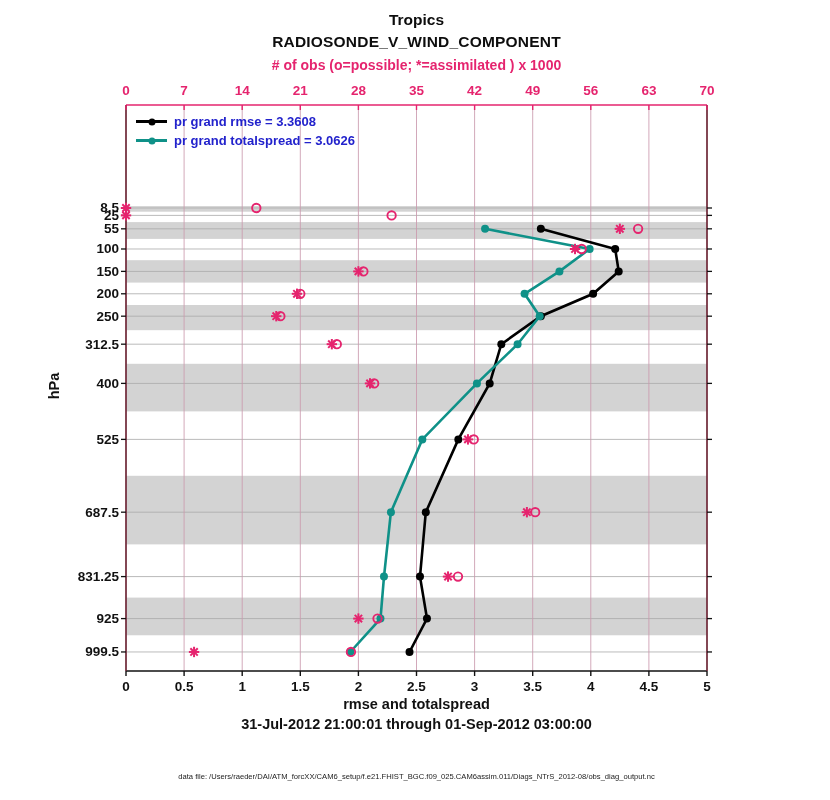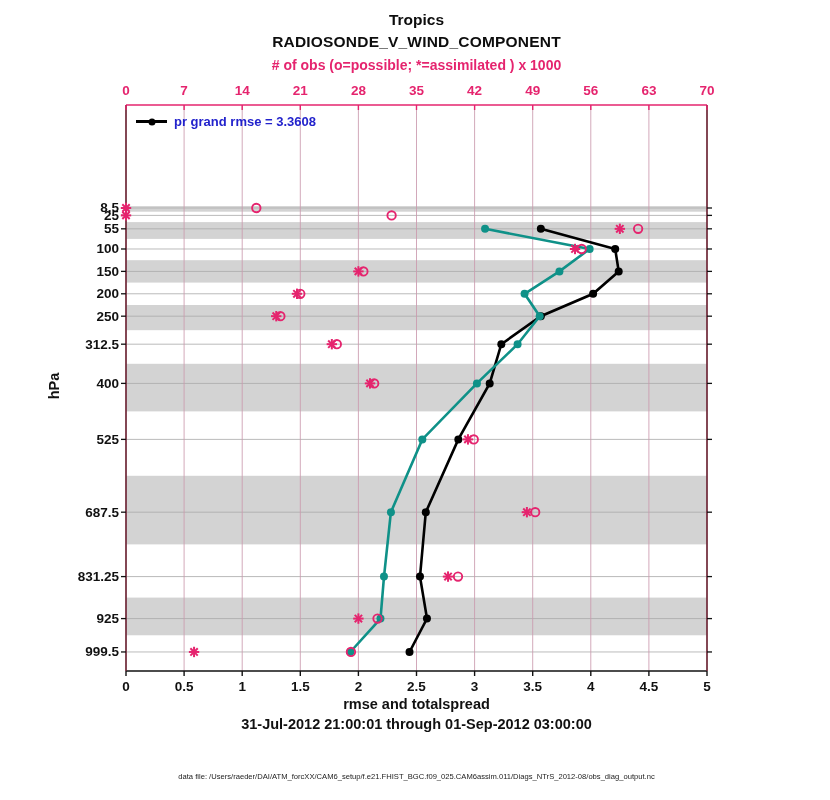--- a/index.html
+++ b/index.html
@@ -272,19 +272,25 @@
   <div class="ttl t2">RADIOSONDE_V_WIND_COMPONENT</div>
   <div class="ttl t3" id="topAxisLabel" style="color: rgb(229, 36, 110);"># of obs (o=possible; *=assimilated ) x 1000</div>
 
   <div class="legend">
     <div class="lrow">
       <span class="lswatch" style="background: rgb(0, 0, 0);">
           <span class="ldot" style="background: rgb(0, 0, 0);"></span>
         </span>
       <span class="ltext" style="color: rgb(34, 34, 204);">pr grand rmse = 3.3608</span>
     </div>
+    <div class="lrow">
+      <span class="lswatch" style="background: rgb(15, 145, 136);">
+          <span class="ldot" style="background: rgb(15, 145, 136);"></span>
+        </span>
+      <span class="ltext" style="color: rgb(34, 34, 204);">pr grand totalspread = 3.0626</span>
+    </div>
   </div>
 
   <div class="ylab">hPa</div>
   <div class="xlab">rmse and totalspread</div>
   <div class="date">31-Jul-2012 21:00:01 through 01-Sep-2012 03:00:00</div>
   <div class="foot">data file: /Users/raeder/DAI/ATM_forcXX/CAM6_setup/f.e21.FHIST_BGC.f09_025.CAM6assim.011/Diags_NTrS_2012-08/obs_diag_output.nc</div>
 </div>
 
 </body></html>

